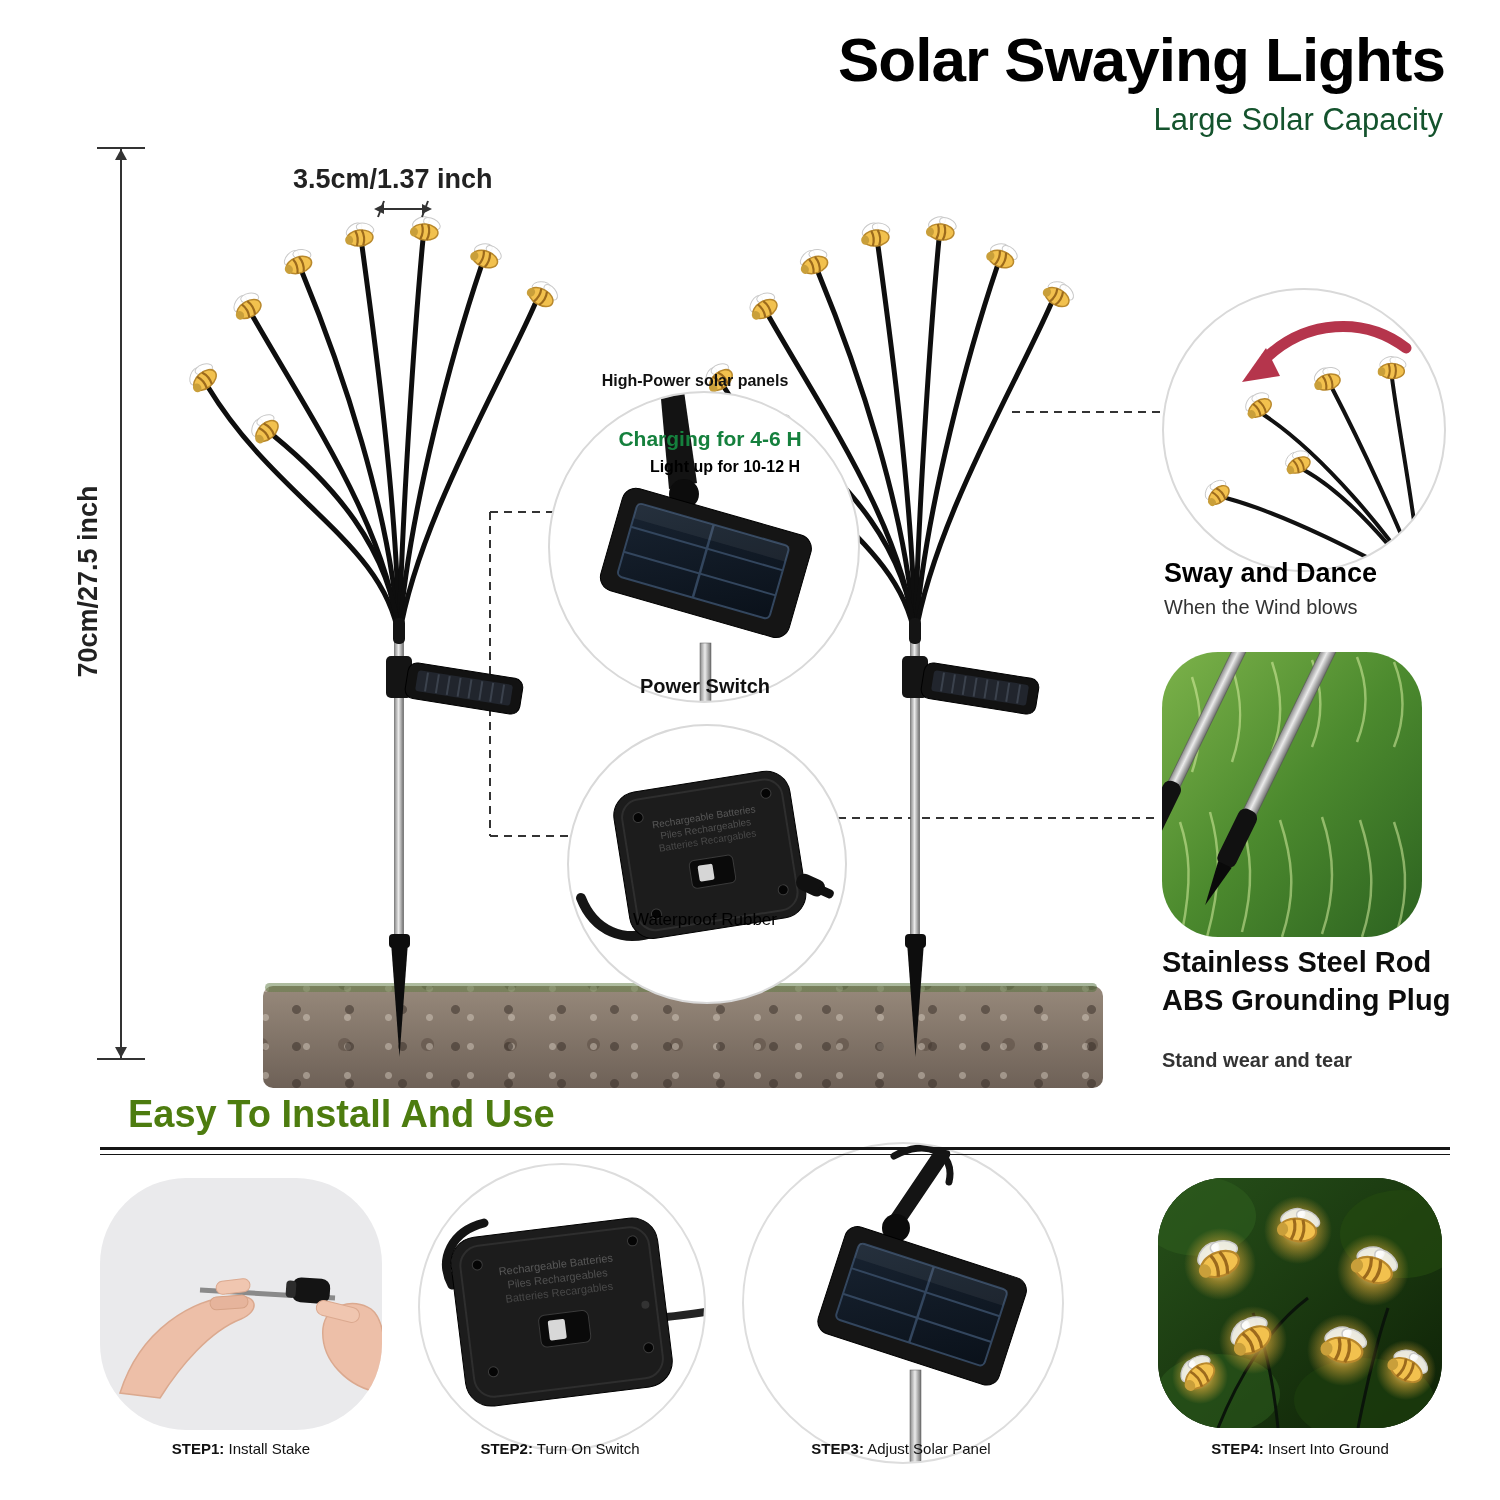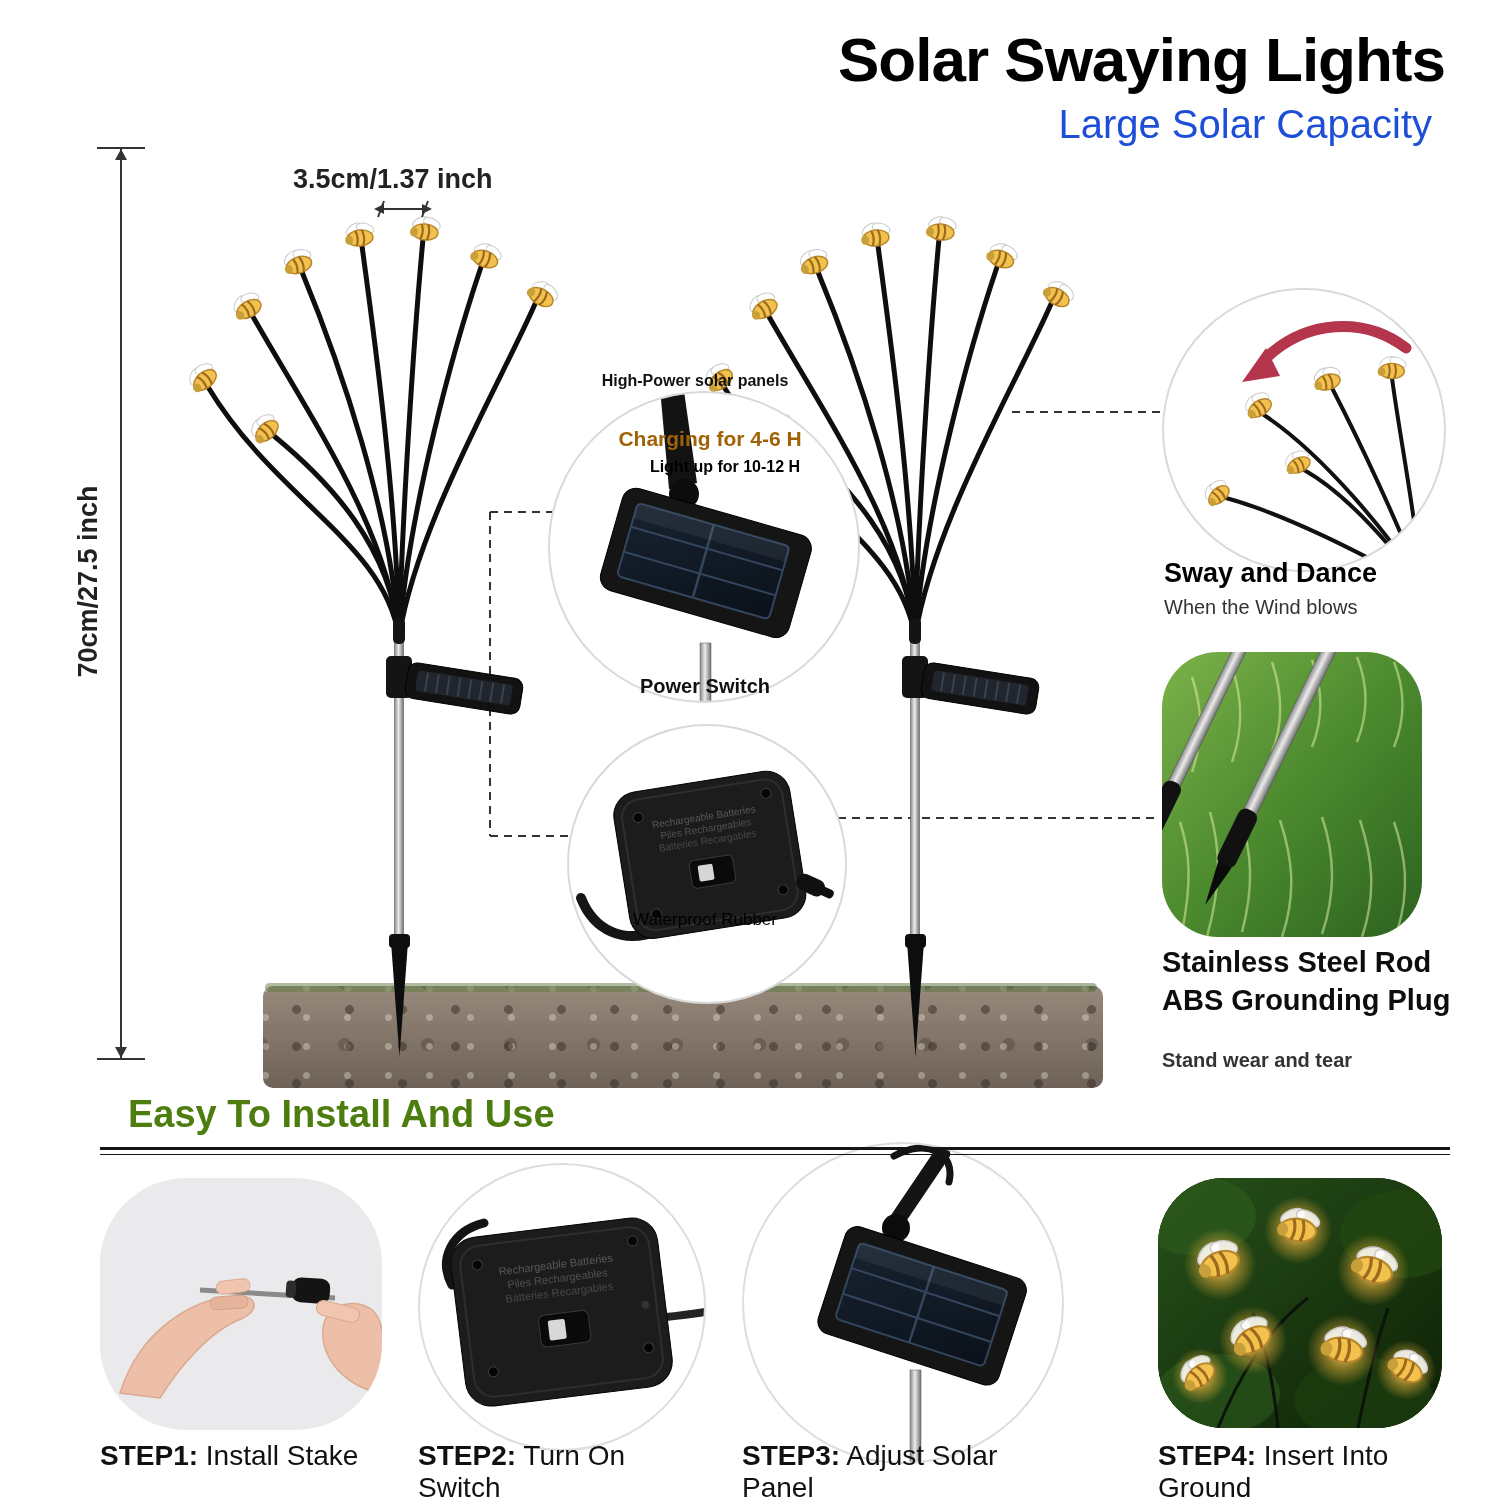--- a/index.html
+++ b/index.html
@@ -1,31 +1,31 @@
 <!DOCTYPE html>
 <html><head>
 <meta charset="utf-8">
 <style>
   html,body{margin:0;padding:0;background:#fff;}
   .canvas{position:relative;width:1500px;height:1500px;background:#ffffff;overflow:hidden;
           font-family:"Liberation Sans", sans-serif;color:#111;}
   .abs{position:absolute;}
   .title{top:24px;right:55px;font-size:62px;font-weight:800;letter-spacing:-1px;color:#000;z-index:6;}
-  .subtitle{top:102px;right:68px;font-size:40px;font-weight:500;color:#1d4ed8;z-index:6;}
+  .subtitle{top:102px;right:57px;font-size:31px;font-weight:500;color:#14532d;z-index:6;}
   .w-label{left:293px;top:164px;font-size:27px;font-weight:700;color:#222;z-index:6;}
   .h-label{left:-62px;top:566px;width:300px;text-align:center;transform:rotate(-90deg);
            font-size:27px;font-weight:700;color:#222;z-index:6;}
   .mline{background:#333;z-index:5;}
   .arr{width:0;height:0;border-left:6px solid transparent;border-right:6px solid transparent;z-index:5;}
   .arr-up{border-bottom:11px solid #333;}
   .arr-down{border-top:11px solid #333;}
   .callout-circle{border-radius:50%;background:#fff;border:2px solid #d9d9d9;overflow:hidden;z-index:4;}
   .label{z-index:6;text-align:center;}
   .lbl-panel{left:575px;top:372px;width:240px;font-size:16px;font-weight:600;color:#111;}
-  .lbl-charge{left:600px;top:427px;width:220px;font-size:21px;font-weight:700;color:#a16207;}
+  .lbl-charge{left:600px;top:427px;width:220px;font-size:21px;font-weight:700;color:#15803d;}
   .lbl-light{left:630px;top:458px;width:190px;font-size:16px;font-weight:600;color:#000;}
   .lbl-switch{left:620px;top:675px;width:170px;font-size:20px;font-weight:600;color:#111;}
   .lbl-rubber{left:600px;top:910px;width:210px;font-size:17px;font-weight:400;color:#000;}
   .sway-title{left:1164px;top:558px;font-size:27px;font-weight:800;color:#000;z-index:6;}
   .sway-sub{left:1164px;top:596px;font-size:20px;font-weight:500;color:#333;z-index:6;text-align:center;}
   .rod-img{left:1162px;top:652px;width:260px;height:285px;border-radius:56px;overflow:hidden;z-index:4;}
   .rod-t1{left:1162px;top:946px;font-size:29px;font-weight:800;color:#0d0d0d;z-index:6;}
   .rod-t2{left:1162px;top:984px;font-size:29px;font-weight:800;color:#0d0d0d;z-index:6;}
   .rod-sub{left:1162px;top:1028px;font-size:20px;font-weight:600;color:#333;z-index:6;margin-top:21px;}
   .easy-heading{left:128px;top:1093px;font-size:38px;font-weight:800;color:#4d7c0f;z-index:6;}
@@ -42,21 +42,21 @@
     background-position:7px 5px,23px 17px,40px 28px,0 0;}
   .ground::before{content:"";position:absolute;left:2px;top:-3px;width:99%;height:9px;border-radius:6px;
     background:linear-gradient(90deg,#5e7a40 0 55%,#4f6e38);opacity:.5;}
   .stake{z-index:3;}
   .connectors{left:0;top:0;z-index:2;pointer-events:none;}
   .step-img{z-index:4;overflow:hidden;}
   .step1{left:100px;top:1178px;width:282px;height:252px;border-radius:86px;background:#eaeaec;}
   .step2{left:418px;top:1163px;width:284px;height:284px;border-radius:50%;background:#fff;border:2px solid #ddd;}
   .step3{left:742px;top:1142px;width:318px;height:318px;border-radius:50%;background:#fff;border:2px solid #ddd;}
   .step4{left:1158px;top:1178px;width:284px;height:250px;border-radius:66px;background:#132a0c;}
-  .step-caption{top:1440px;font-size:28px;color:#111;z-index:6;}
+  .step-caption{top:1440px;font-size:15px;color:#111;text-align:center;z-index:6;}
   .step-caption .b{font-weight:800;}
   .cap1{left:100px;width:282px;} .cap2{left:418px;width:284px;}
   .cap3{left:742px;width:318px;} .cap4{left:1158px;width:284px;}
 </style>
 </head>
 <body>
 
 <div class="canvas">
 
   <svg width="0" height="0" style="position:absolute" aria-hidden="true">

